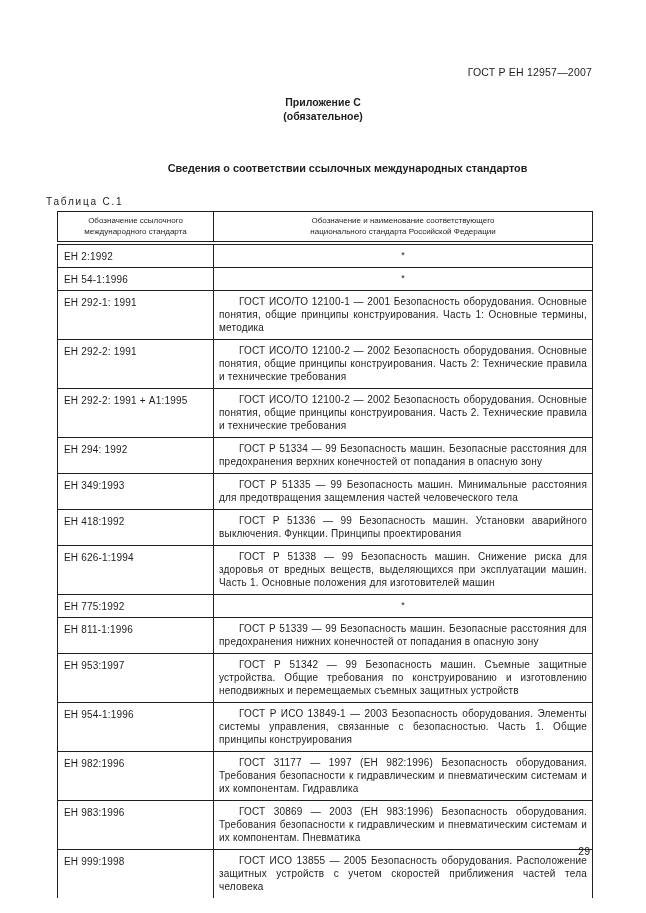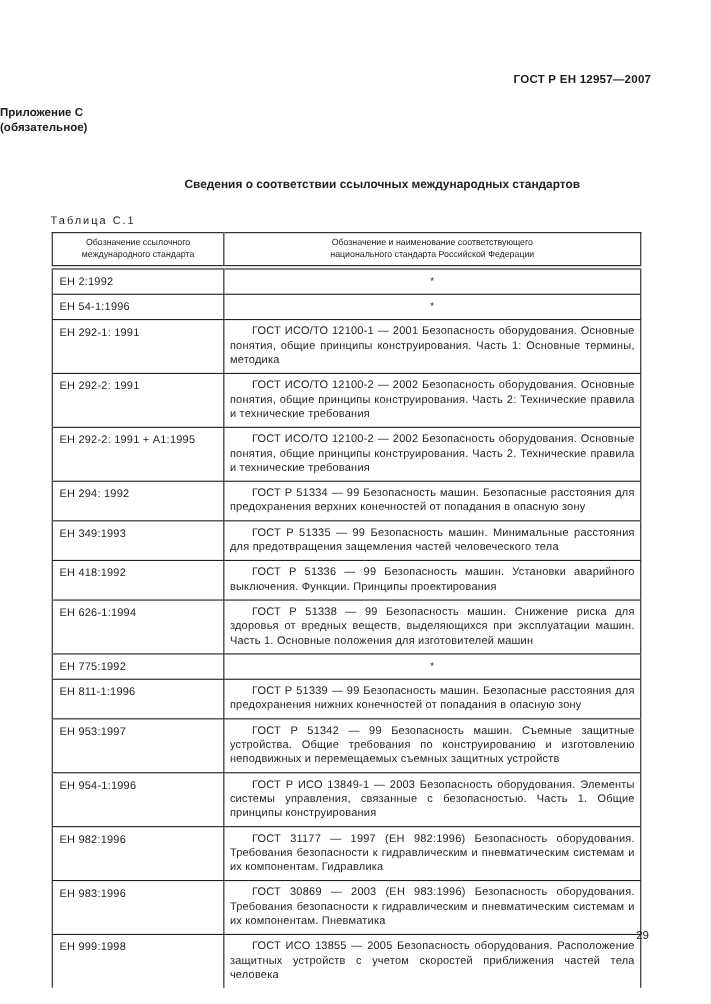--- a/index.html
+++ b/index.html
@@ -11,29 +11,30 @@
     background: #ffffff;
     font-family: "Liberation Sans", "DejaVu Sans", sans-serif;
     color: #1d1d1d;
     overflow: hidden;
   }
   .doc-code {
     position: absolute;
     top: 66px;
     right: 54px;
     font-size: 10.5px;
-    font-weight: bold;
+    font-weight: normal;
     letter-spacing: 0.2px;
     margin-left: 24px;
   }
   .appendix {
     position: absolute;
     top: 95px;
     left: 0;
     width: 100%;
+    text-align: center;
     font-size: 10.5px;
     font-weight: bold;
     line-height: 14px;
   }
   .doc-title {
     position: absolute;
     top: 161px;
     left: 50px;
     width: 595px;
     text-align: center;
@@ -44,21 +45,21 @@
   .table-label {
     position: absolute;
     top: 196px;
     left: 46px;
     font-size: 10px;
     letter-spacing: 1.8px;
   }
   table.std-table {
     position: absolute;
     top: 211px;
-    left: 47px;
+    left: 57px;
     width: 536px;
     border-collapse: collapse;
     table-layout: fixed;
     border-left: 1px solid #1f1f1f;
     border-right: 1px solid #1f1f1f;
     border-top: 1px solid #1f1f1f;
   }
   .std-table col.c1 { width: 156px; }
   .std-table th {
     border-right: 1px solid #1f1f1f;

